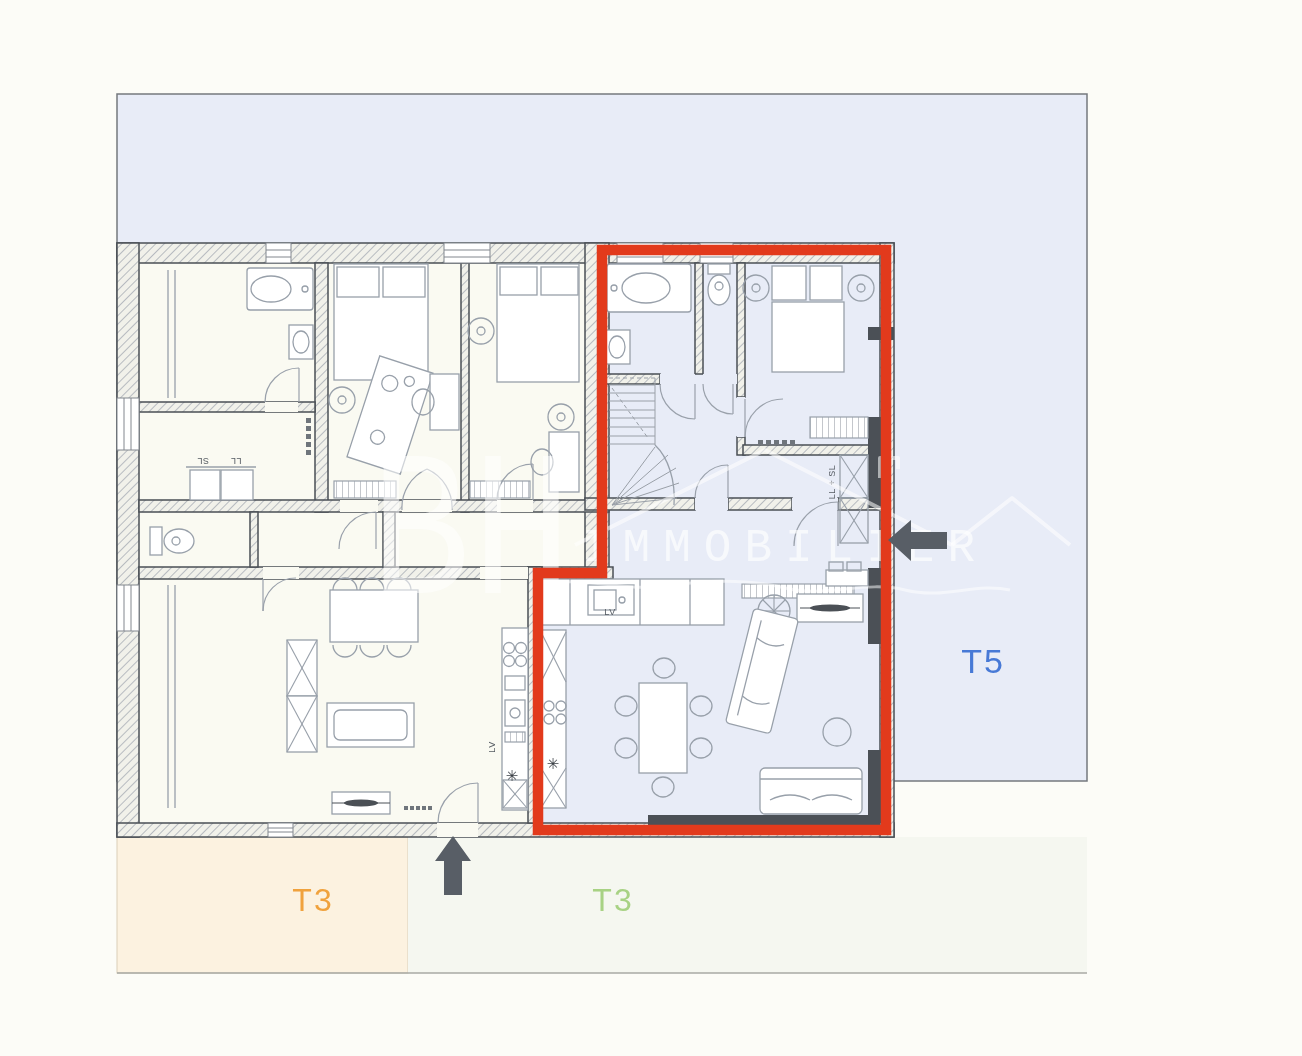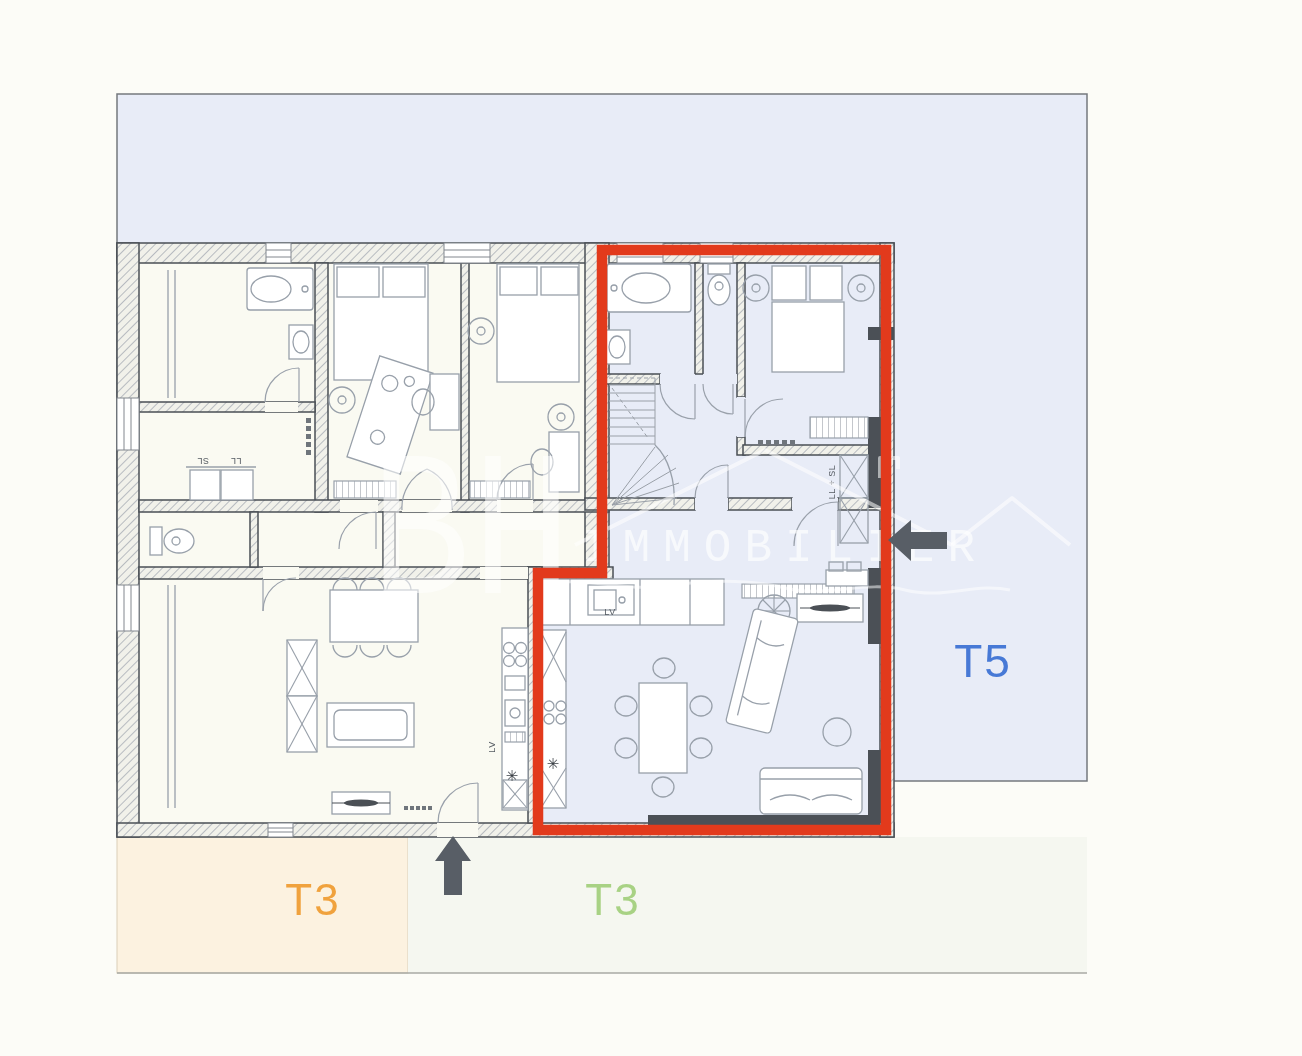--- a/index.html
+++ b/index.html
@@ -7,24 +7,24 @@
   #plan-svg,#wm-svg,#overlay-svg{position:absolute;left:0;top:0;}
   #plan-svg{z-index:1;}
   .small-lbl{position:absolute;z-index:2;font-size:9px;color:#555b62;letter-spacing:.5px;transform:translate(-50%,-50%);white-space:nowrap;}
   .rot90{transform:translate(-50%,-50%) rotate(-90deg);}
   .rot180{transform:translate(-50%,-50%) rotate(180deg);}
   .marker{position:absolute;z-index:2;font-size:15px;color:#3c4147;transform:translate(-50%,-50%);}
   #wm{position:absolute;left:0;top:0;width:100%;height:100%;z-index:3;pointer-events:none;font-family:Liberation Mono, monospace;}
   #wm-initials{position:absolute;left:472px;top:538px;transform:translate(-50%,-50%) scaleX(.8);font-size:208px;font-weight:500;color:rgba(255,255,255,.55);letter-spacing:2px;line-height:1;}
   #wm-name{position:absolute;left:785px;top:549px;transform:translate(-50%,-50%);font-size:46px;font-weight:400;color:rgba(255,255,255,.66);letter-spacing:13px;white-space:nowrap;line-height:1;}
   #overlay-svg{z-index:4;}
-  .unit-lbl{position:absolute;z-index:5;font-size:44px;letter-spacing:2px;transform:translate(-50%,-50%);line-height:1;}
+  .unit-lbl{position:absolute;z-index:5;font-size:32px;letter-spacing:2px;transform:translate(-50%,-50%);line-height:1;}
   #lbl-t3-left{color:#f0a23d;}
   #lbl-t3-right{color:#a8d284;}
-  #lbl-t5{color:#4779d6;font-size:46px;}
+  #lbl-t5{color:#4779d6;font-size:34px;}
   
   .wall{fill:url(#hatch);stroke:#4a4f55;stroke-width:1.5;}
   .gap{fill:#fafaf2;}
   .gapb{fill:#e8ecf7;}
   .win{fill:#ffffff;stroke:#82878e;stroke-width:1;}
   .winl{stroke:#82878e;stroke-width:1;}
   .f{fill:#ffffff;stroke:#98a0aa;stroke-width:1.3;}
   .fn{fill:none;stroke:#98a0aa;stroke-width:1.3;}
   .door{fill:none;stroke:#9aa1ab;stroke-width:1.2;}
   .comb{fill:url(#comb);stroke:#98a0aa;stroke-width:1.2;}

